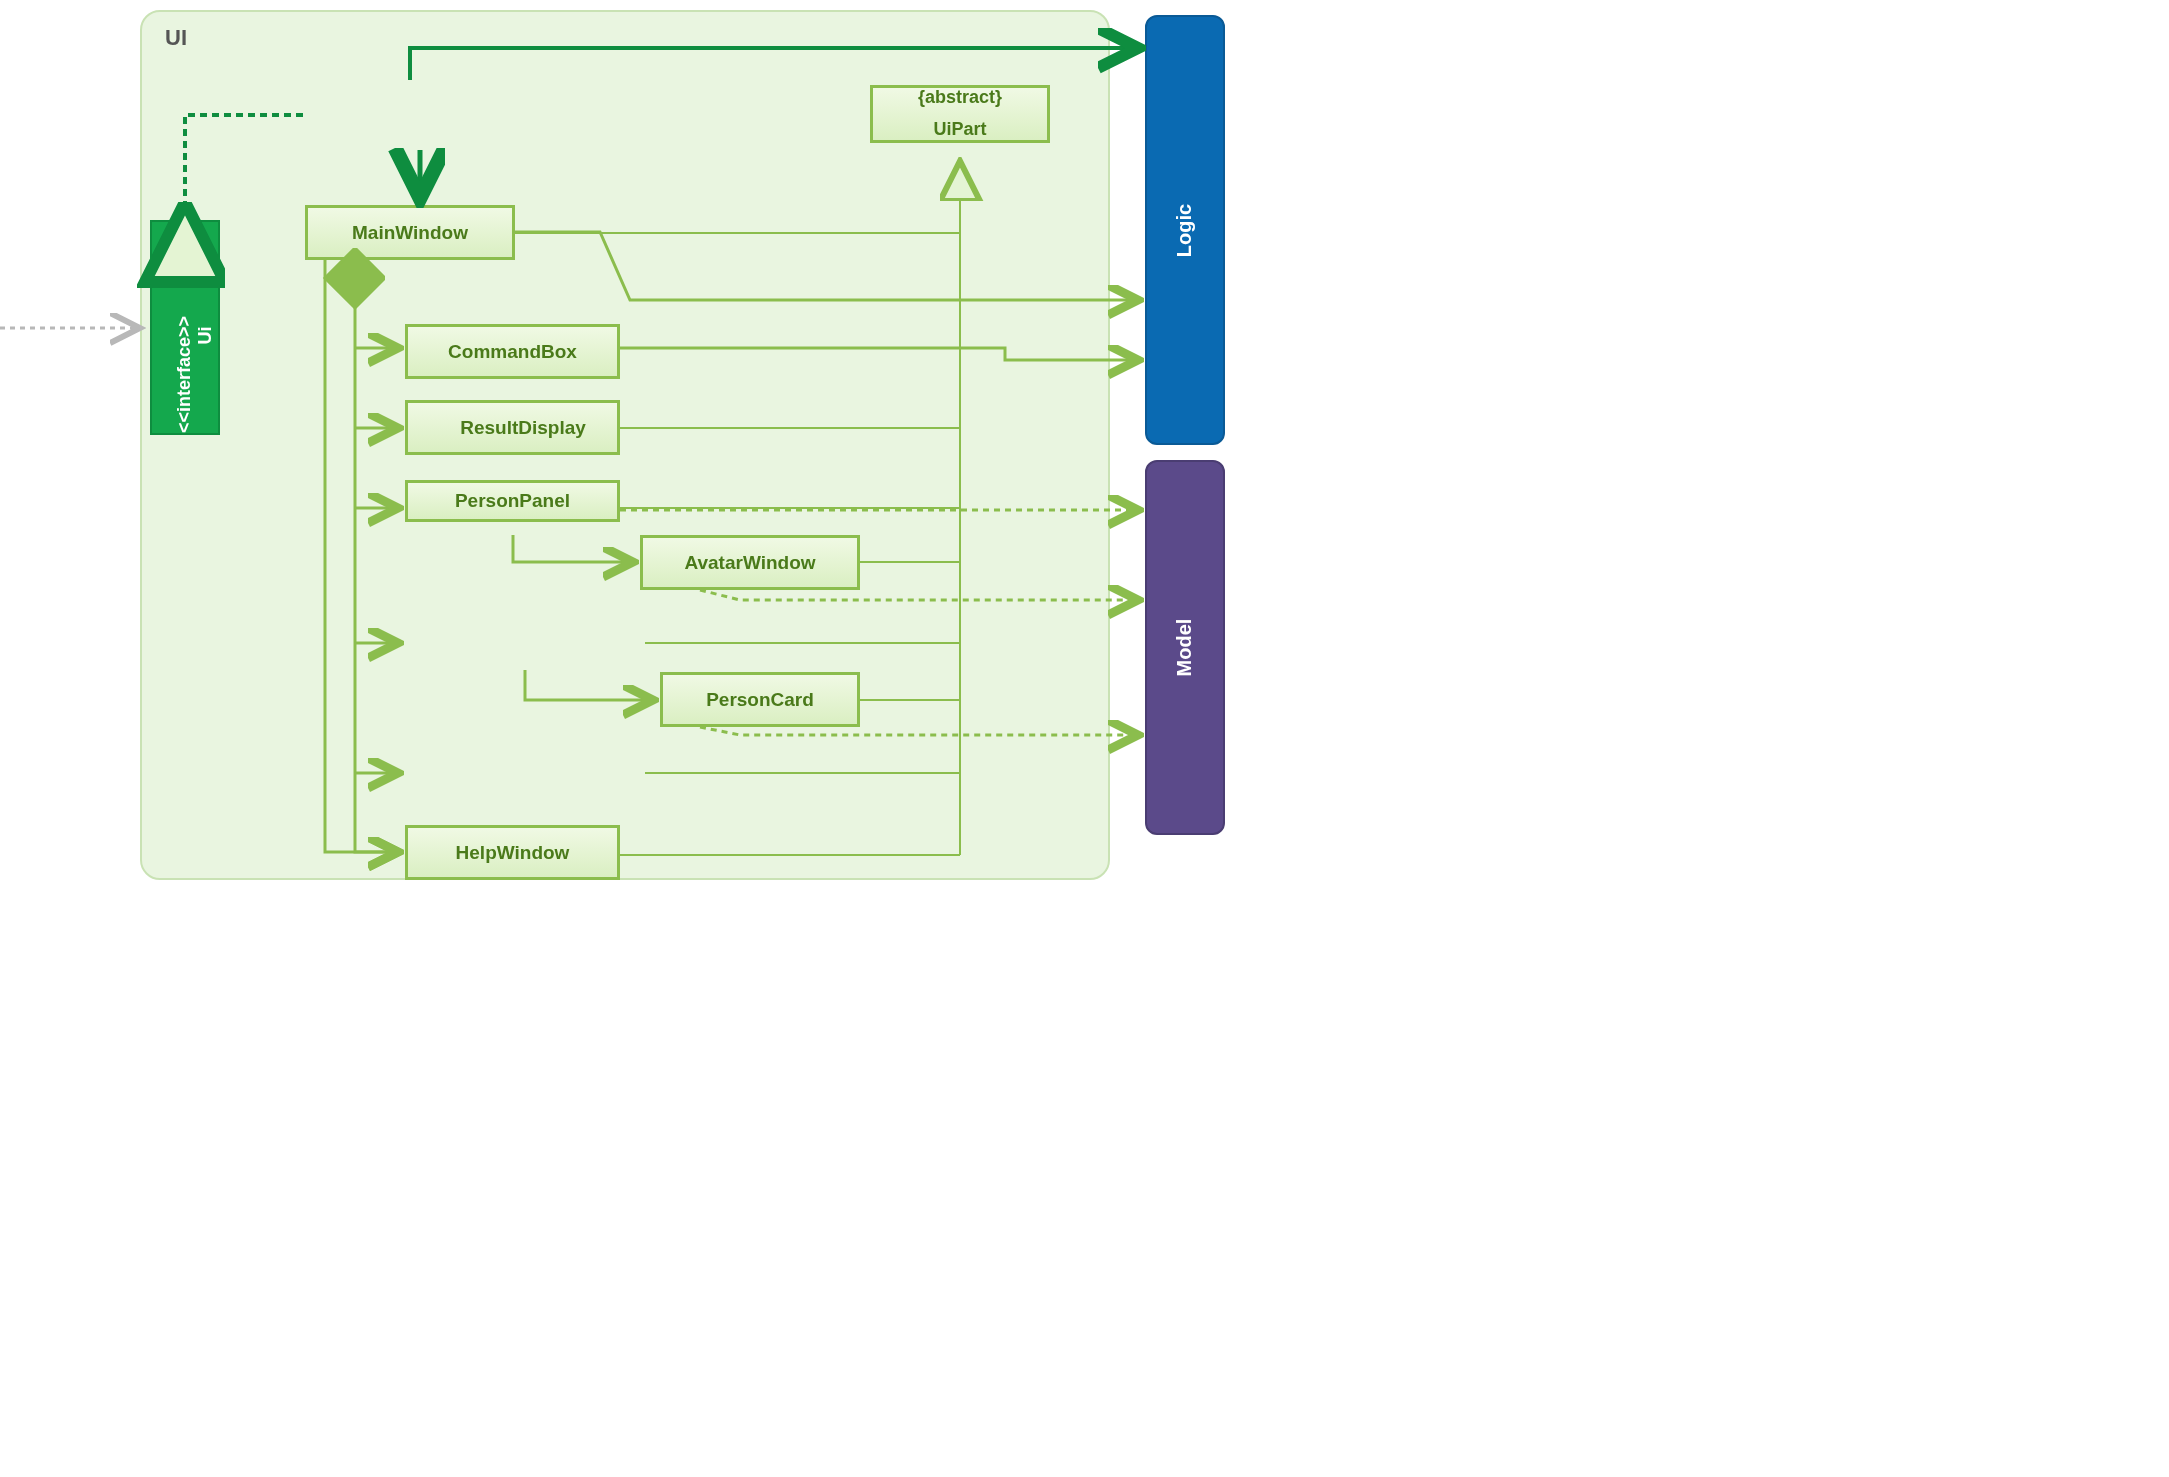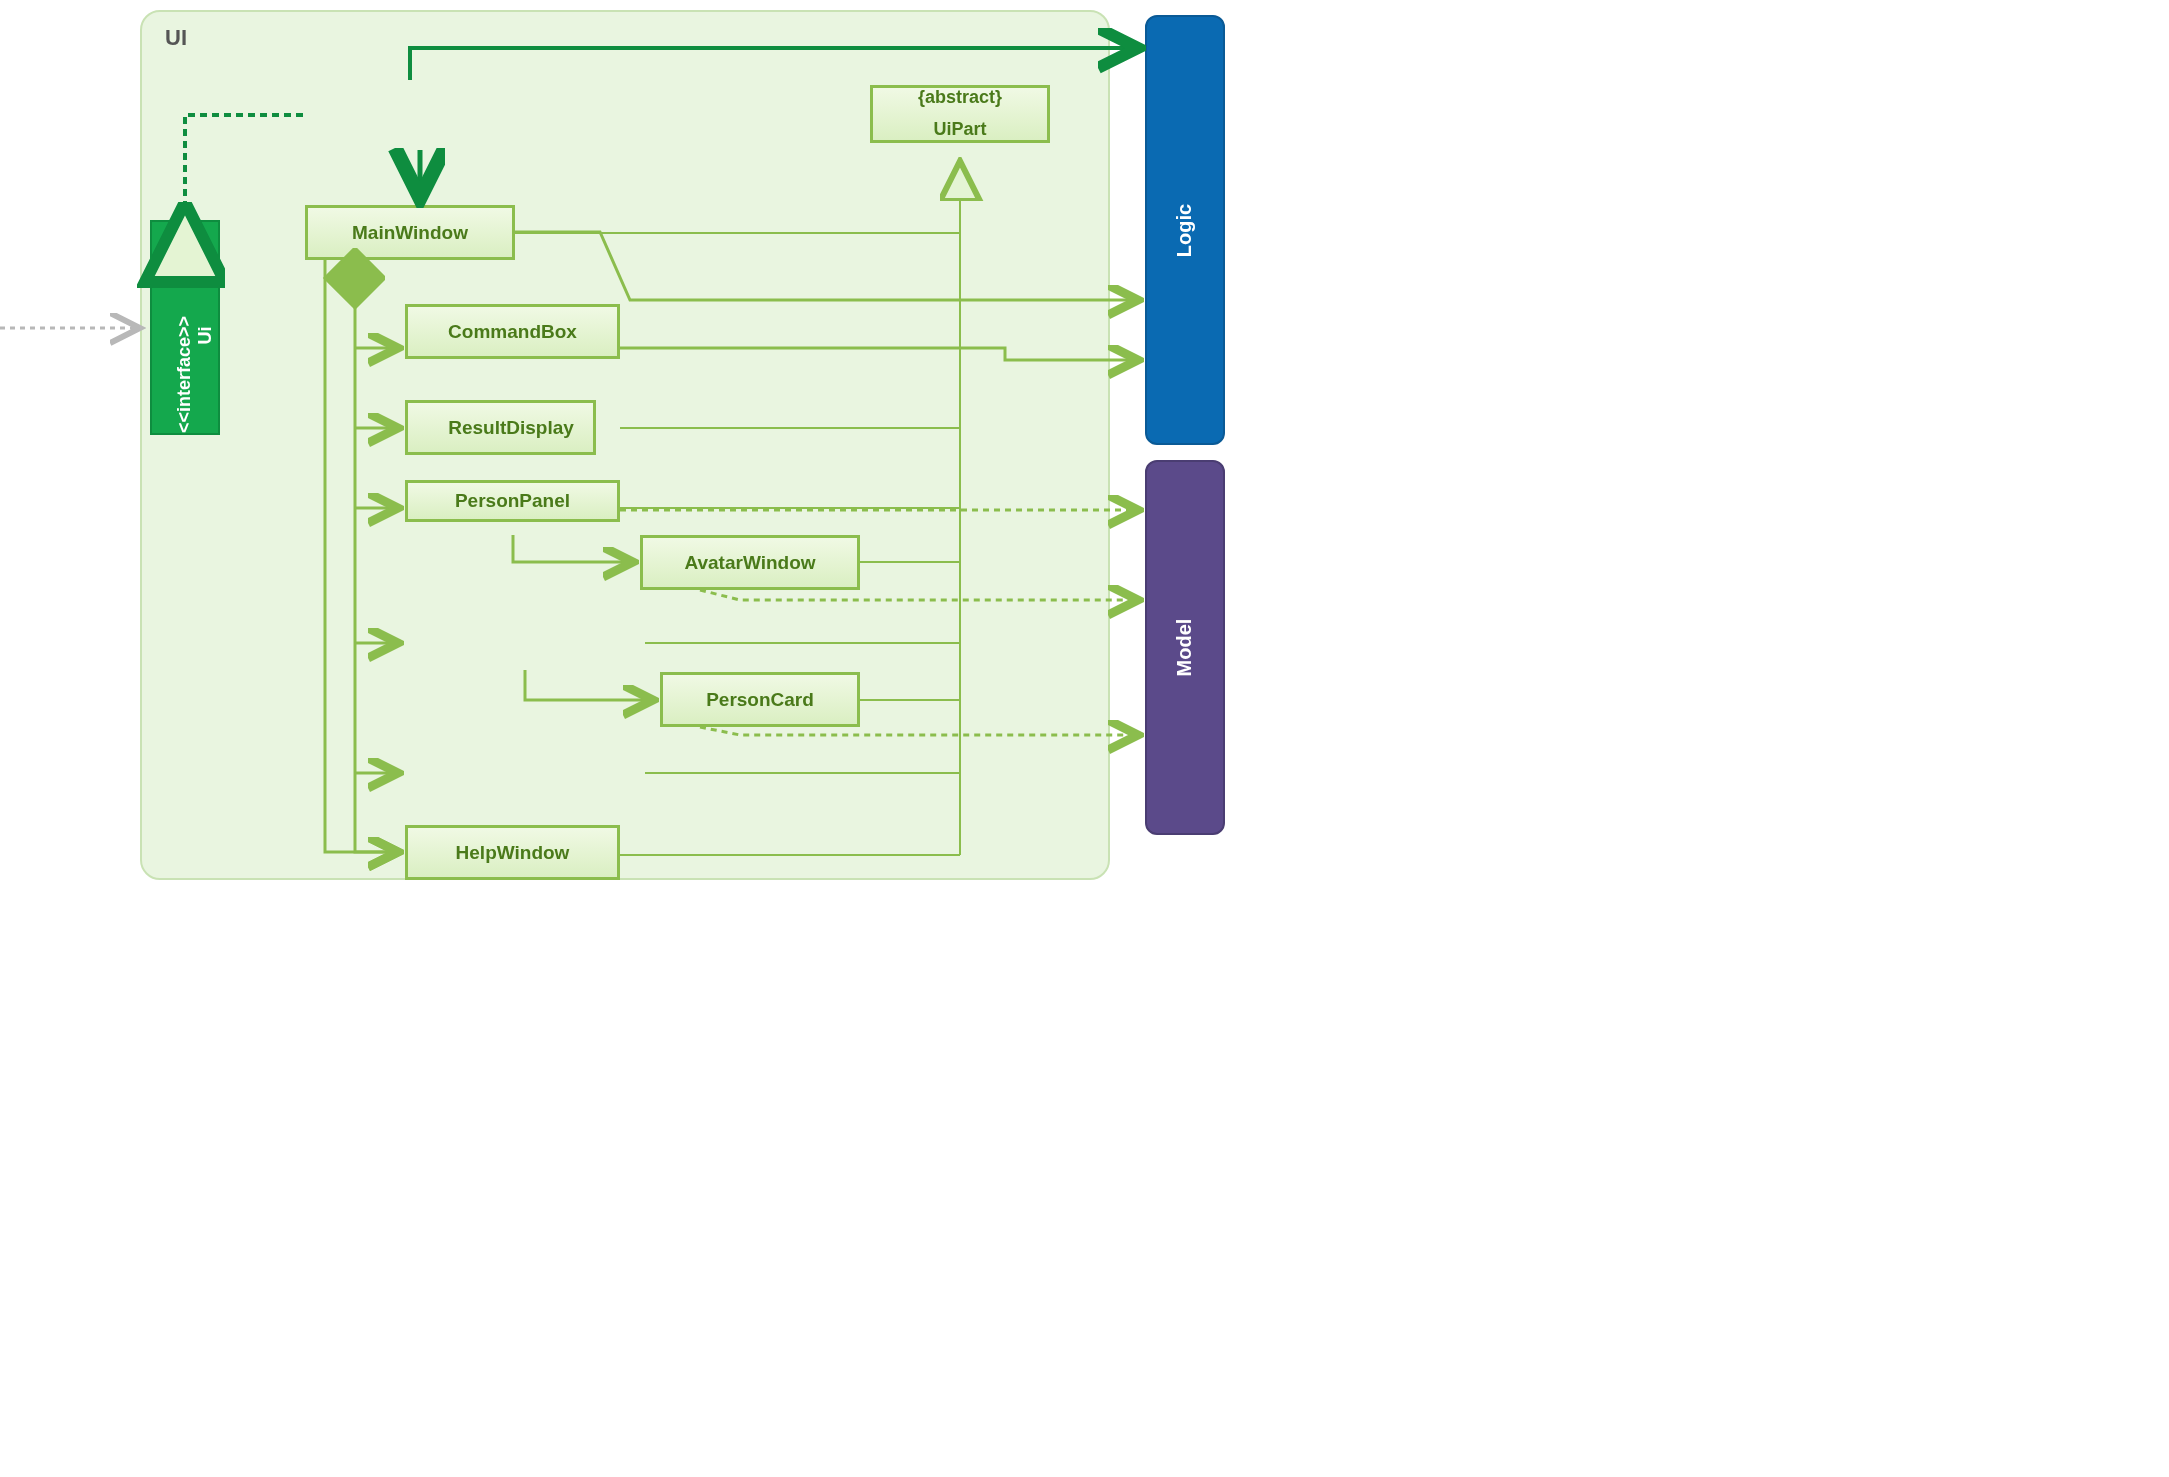--- a/index.html
+++ b/index.html
@@ -44,25 +44,25 @@
 
 <div class="box" style="left:150px; top:220px; width:70px; height:215px; background:#14a84d; border-color:#0e8d3f; color:white; flex-direction:column;">
   <span style="transform:rotate(-90deg); font-size:18px; white-space:nowrap; margin-top:55px;">&lt;&lt;interface&gt;&gt;</span>
   <span style="transform:rotate(-90deg); font-size:18px; margin-top:-60px; margin-left:40px;">Ui</span>
 </div>
 
 <div class="box" style="left:305px; top:205px; width:210px; height:55px; background:linear-gradient(#f0f9e4,#daefc2); border-color:#8bbd4d; color:#4a7a1a; font-size:19px; border-width:3px;">
   <span>MainWindow</span>
 </div>
 
-<div class="box" style="left:405px; top:304px; width:215px; height:55px; background:linear-gradient(#f0f9e4,#daefc2); border-color:#8bbd4d; color:#4a7a1a; font-size:19px; border-width:3px;">
+<div class="box" style="left:405px; top:324px; width:215px; height:55px; background:linear-gradient(#f0f9e4,#daefc2); border-color:#8bbd4d; color:#4a7a1a; font-size:19px; border-width:3px;">
   <span>CommandBox</span>
 </div>
 
-<div class="box" style="left:405px; top:400px; width:191px; height:55px; background:linear-gradient(#f0f9e4,#daefc2); border-color:#8bbd4d; color:#4a7a1a; font-size:19px; border-width:3px;padding-left:21px;">
+<div class="box" style="left:405px; top:400px; width:215px; height:55px; background:linear-gradient(#f0f9e4,#daefc2); border-color:#8bbd4d; color:#4a7a1a; font-size:19px; border-width:3px;padding-left:21px;">
   <span>ResultDisplay</span>
 </div>
 
 <div class="box" style="left:405px; top:480px; width:215px; height:42px; background:linear-gradient(#f0f9e4,#daefc2); border-color:#8bbd4d; color:#4a7a1a; font-size:19px; border-width:3px;">
   <span>PersonPanel</span>
 </div>
 
 <div class="box" style="left:640px; top:535px; width:220px; height:55px; background:linear-gradient(#f0f9e4,#daefc2); border-color:#8bbd4d; color:#4a7a1a; font-size:19px; border-width:3px;">
   <span>AvatarWindow</span>
 </div>

